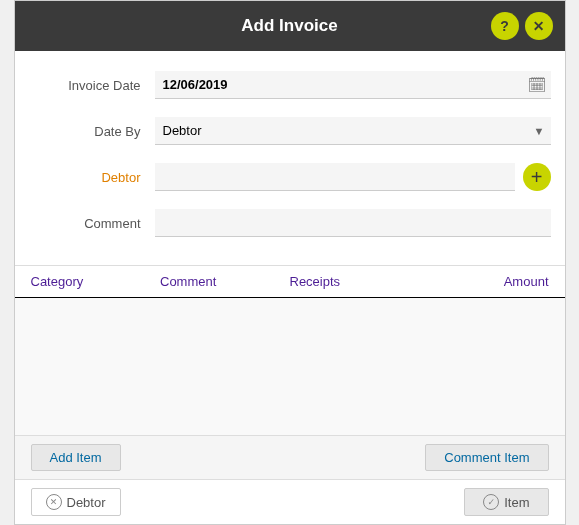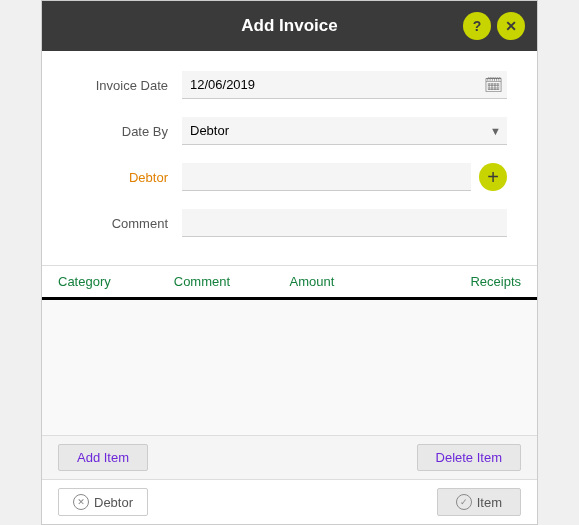--- a/index.html
+++ b/index.html
@@ -7,21 +7,21 @@
       font-family: Arial, sans-serif;
       font-size: 13px;
       background: #f0f0f0;
       display: flex;
       justify-content: center;
       align-items: center;
       width: 579px;
       height: 525px;
     }
     .modal {
-      width: 497px;
+      width: 552px;
       height: 525px;
       background: #fff;
       display: flex;
       flex-direction: column;
       border: 1px solid #ccc;
     }
     .modal-header {
       background: #3a3a3a;
       color: #fff;
       display: flex;
@@ -53,21 +53,21 @@
       display: flex;
       align-items: center;
       justify-content: center;
       font-size: 14px;
       font-weight: bold;
       color: #3a3a3a;
     }
     .icon-btn.help { background: #c8d400; }
     .icon-btn.close { background: #c8d400; }
     .modal-body {
-      padding: 20px 30px 10px 30px;
+      padding: 20px 14px 10px 30px;
       flex-shrink: 0;
     }
     .form-row {
       display: flex;
       align-items: center;
       margin-bottom: 18px;
     }
     .form-label {
       width: 110px;
       text-align: right;
@@ -84,20 +84,21 @@
       position: relative;
     }
     .form-control {
       width: 100%;
       border: none;
       border-bottom: 1px solid #ccc;
       background: #f5f5f5;
       padding: 6px 8px;
       font-size: 13px;
       outline: none;
+      font-weight: bold;
     }
     .input-icon {
       position: absolute;
       right: 4px;
       top: 50%;
       transform: translateY(-50%);
       color: #666;
       font-size: 15px;
       pointer-events: none;
     }
@@ -148,22 +149,22 @@
       flex-direction: column;
       border-top: 1px solid #ddd;
       overflow: hidden;
     }
     .table-header {
       display: grid;
       grid-template-columns: 1fr 1fr 1fr 1fr;
       padding: 8px 16px;
       background: #fff;
       font-size: 13px;
-      color: #15803d;
-      border-bottom: 3px solid #000000;
+      color: #4c1d95;
+      border-bottom: 1px solid #000000;
     }
     .table-header span:last-child {
       text-align: right;
     }
     .table-body {
       flex: 1;
       background: #f9f9f9;
       overflow-y: auto;
       min-height: 100px;
     }
@@ -174,21 +175,21 @@
       padding: 8px 16px;
       background: #f5f5f5;
       border-top: 1px solid #ddd;
     }
     .action-btn {
       background: #e8e8e8;
       border: 1px solid #ccc;
       padding: 5px 18px;
       font-size: 13px;
       cursor: pointer;
-      color: #6d28d9;
+      color: #0369a1;
       border-radius: 2px;
     }
     .modal-footer {
       display: flex;
       justify-content: space-between;
       align-items: center;
       padding: 8px 16px;
       background: #fff;
       border-top: 1px solid #ddd;
     }
@@ -276,27 +277,27 @@
       <div class="form-control-wrap">
         <input class="form-control" type="text" style="">
       </div>
     </div>
   </div>
 
   <div class="table-section">
     <div class="table-header">
       <span>Category</span>
       <span>Comment</span>
+      <span>Receipts</span>
       <span>Amount</span>
-      <span>Receipts</span>
     </div>
     <div class="table-body"></div>
     <div class="table-footer">
       <button class="action-btn">Add Item</button>
-      <button class="action-btn">Delete Item</button>
+      <button class="action-btn">Comment Item</button>
     </div>
   </div>
 
   <div class="modal-footer">
     <button class="cancel-btn">
       <span class="circle-icon">✕</span>
       <span>Debtor</span>
     </button>
     <button class="save-btn">
       <span class="circle-icon">✓</span>

